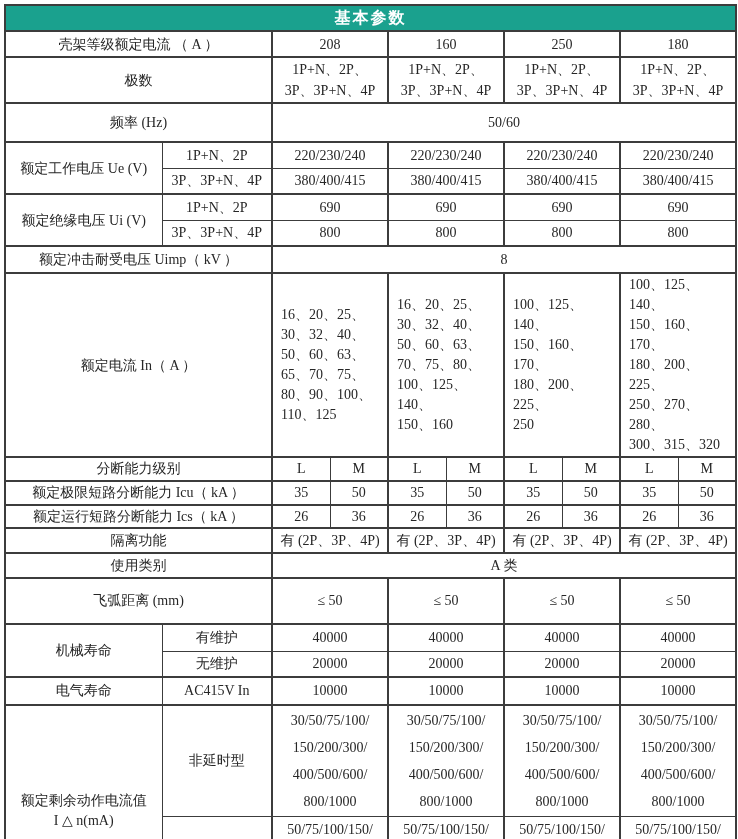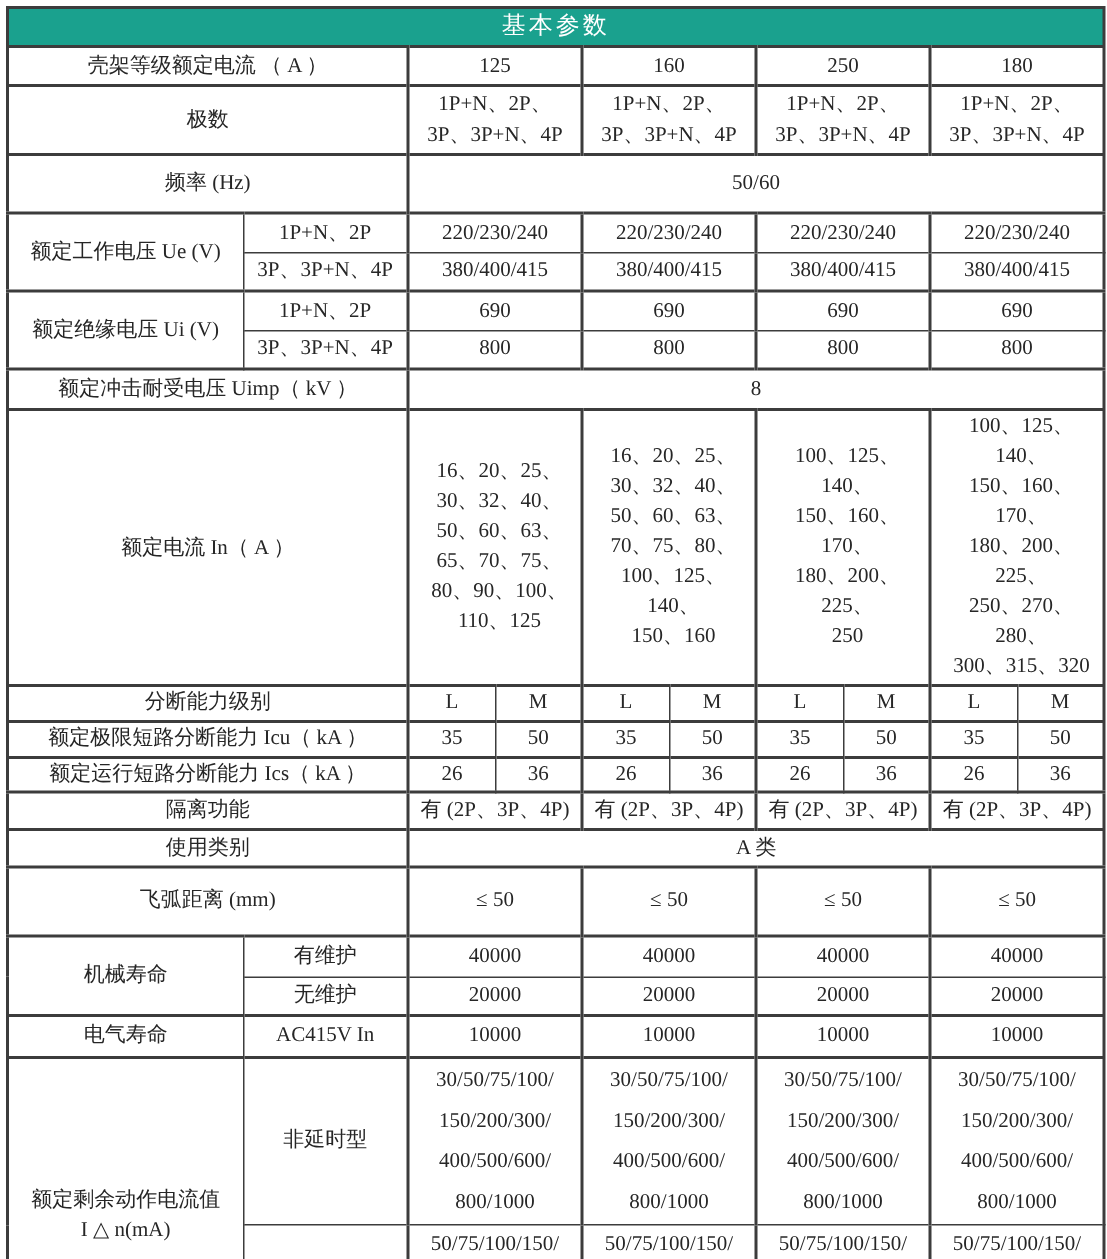--- a/index.html
+++ b/index.html
@@ -10,23 +10,23 @@
   body{font-family:"Liberation Serif","DejaVu Serif",serif;color:var(--text);width:738px;}
   .page{padding:4px 0 0 4px;}
   table.spec{border-collapse:collapse;table-layout:fixed;width:731px;border:2px solid var(--border);}
   td{border:1px solid var(--border);text-align:center;vertical-align:middle;
      font-size:14px;padding:1px 2px;white-space:pre-line;line-height:1.4;overflow:hidden;}
   
   td.vb{border-left-width:2px;}
   
   tr.gs td{border-top-width:2px;}
   td.title-cell{background:var(--header-bg);color:var(--header-text);
-     font-family:"Liberation Sans","DejaVu Sans",sans-serif;font-size:16px;letter-spacing:2px;}
+     font-family:"Liberation Sans","DejaVu Sans",sans-serif;font-size:16px;letter-spacing:2px;font-weight:bold;}
   td.lbl{padding:1px 6px;}
-  td.cell-in{text-align:center;padding-left:8px;line-height:20px;}
+  td.cell-in{text-align:left;padding-left:8px;line-height:20px;}
   tr.poles-row td{line-height:21px;}
   tr.res1 td.val{line-height:27px;}
   tr.res2 td.val{line-height:24px;}
 </style>
 </head>
 <body>
 
 <div class="page">
 <table class="spec">
   <colgroup>
@@ -42,21 +42,21 @@
         <col style="width:58px">
   </colgroup>
 
   <tbody>
         <tr class="gs" style="height:22px">
     <td colspan="10" class="title-cell">基本参数</td>
   </tr>
 
   <tr class="gs" style="height:26px">
     <td colspan="2" class="lbl">壳架等级额定电流 （ A ）</td>
-    <td colspan="2" class="vb">125</td>
+    <td colspan="2" class="vb">208</td>
     <td colspan="2" class="vb">160</td>
     <td colspan="2" class="vb">250</td>
     <td colspan="2" class="vb">180</td>
   </tr>
 
   <tr class="gs poles-row" style="height:46px">
     <td colspan="2" class="lbl">极数</td>
     <td colspan="2" class="vb">1P+N、2P、
 3P、3P+N、4P</td>
     <td colspan="2" class="vb">1P+N、2P、

